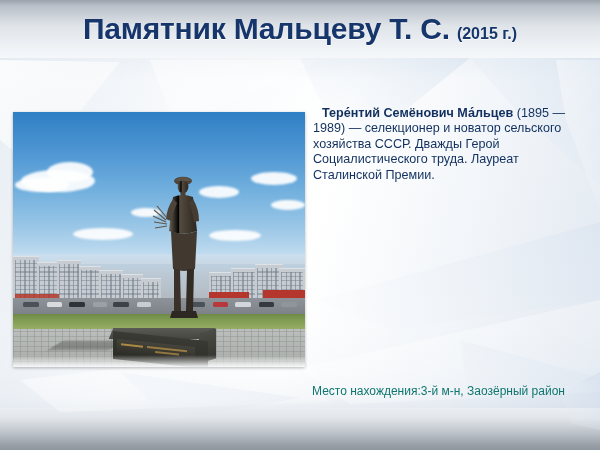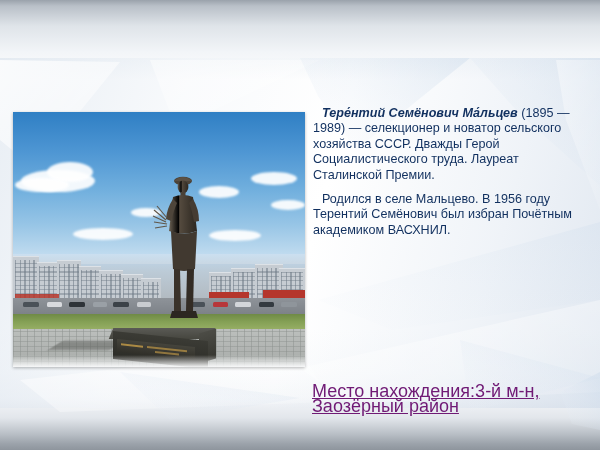--- a/index.html
+++ b/index.html
@@ -253,33 +253,32 @@
     width: 272px;
   }
   .para {
     color: #11305f;
     font-size: 12.6px;
     line-height: 15.4px;
     margin: 0 0 9px 0;
     text-indent: 9px;
   }
   .para.no-indent { text-indent: 0; }
-  .para b { font-weight: bold; font-style: italic; }
+  .para b { font-weight: bold; }
 
   .location {
     position: absolute;
     left: 310px;
     top: 384px;
     width: 280px;
-    color: #701a75;
-    font-size: 18px;
+    color: #0f766e;
+    font-size: 12px;
     line-height: 15.4px;
     text-indent: 0;
     padding-left: 2px;
-    text-decoration: underline;
   }
   .location .wrap-in { display: inline; }
 </style>
 </head>
 <body>
 
 <div class="slide">
 
   <div class="bg-base"></div>
   <div class="bg-tint"></div>
@@ -301,20 +300,24 @@
     <path d="M470,58 L600,58 L600,186 L516,110 Z" fill="url(#sw2)" opacity="0.5"></path>
     <path d="M556,60 L600,60 L600,210 L566,120 Z" fill="url(#sw1)" opacity="0.45"></path>
     <path d="M318,300 L600,222 L600,300 L392,330 Z" fill="url(#sw2)" opacity="0.35"></path>
     <path d="M300,368 L600,300 L600,392 L350,404 Z" fill="url(#sw1)" opacity="0.55"></path>
     <path d="M460,340 L600,378 L470,412 Z" fill="url(#sw2)" opacity="0.45"></path>
     <path d="M20,380 L300,348 L330,402 L60,412 Z" fill="url(#sw1)" opacity="0.6"></path>
     <path d="M120,372 L300,398 L170,420 Z" fill="url(#sw2)" opacity="0.4"></path>
     <path d="M560,392 L600,372 L600,430 L572,424 Z" fill="url(#sw2)" opacity="0.6"></path>
   </svg>
 
+  <div class="title-band">
+    <span class="title-main">Памятник Мальцеву Т. С.</span>
+    <span class="title-year">(2015 г.)</span>
+  </div>
 
   <div class="photo-frame">
 
     <div class="ph ph-sky"></div>
 
     <div class="cloud" style="left:8px;  top:58px;  width:74px; height:22px;"></div>
     <div class="cloud" style="left:34px; top:50px;  width:46px; height:20px;"></div>
     <div class="cloud" style="left:2px;  top:66px;  width:54px; height:14px;"></div>
     <div class="cloud" style="left:186px;top:74px;  width:40px; height:12px;"></div>
     <div class="cloud" style="left:238px;top:60px;  width:46px; height:13px;"></div>
@@ -410,21 +413,19 @@
       <div class="plaque-line" style="top:8px; left:38px; width:24px; opacity:.7;"></div>
     </div>
 
     <div class="frame-fade-b"></div>
   </div>
 
   <div class="text-col">
     <p class="para">
       <b>Тере́нтий Семёнович Ма́льцев</b><span> (1895 — 1989) — селекционер и новатор сельского хозяйства СССР. Дважды Герой Социалистического труда. Лауреат Сталинской Премии.</span>
     </p>
-    <p class="para"><span>Родился в селе Мальцево. В 1956 году Терентий Семёнович был избран Почётным академиком ВАСХНИЛ.</span>
-    </p>
   </div>
 
   <div class="location">
     <span class="wrap-in">Место нахождения:3-й м-н, Заозёрный район</span>
   </div>
 
 </div>
 
 </body></html>

